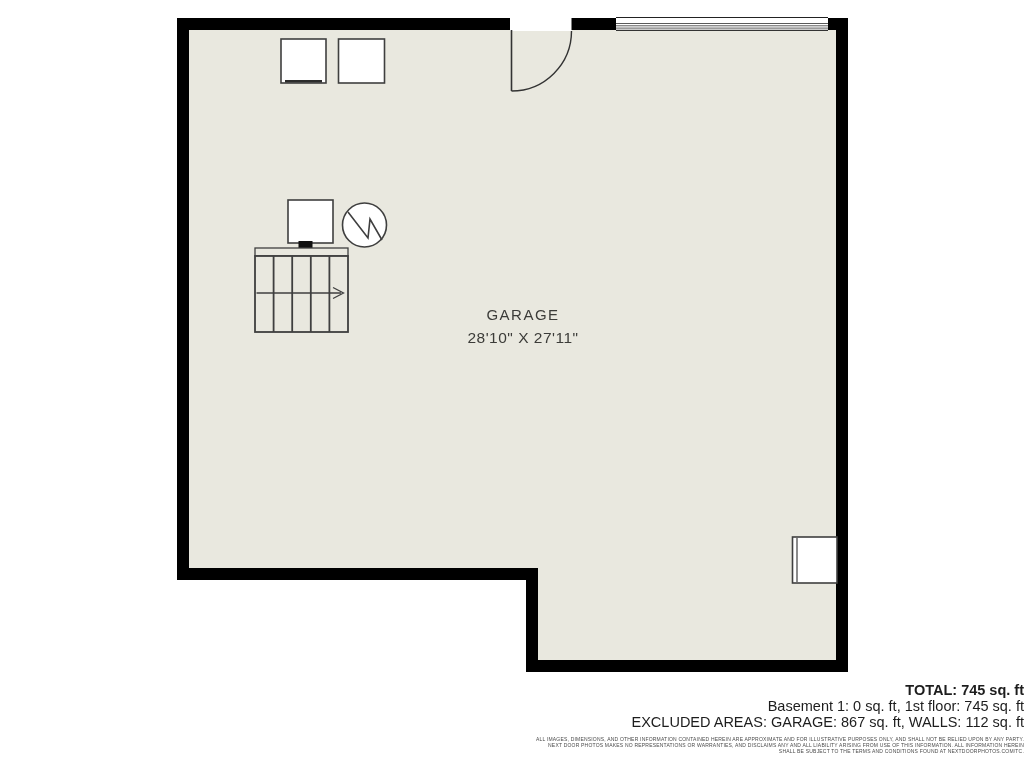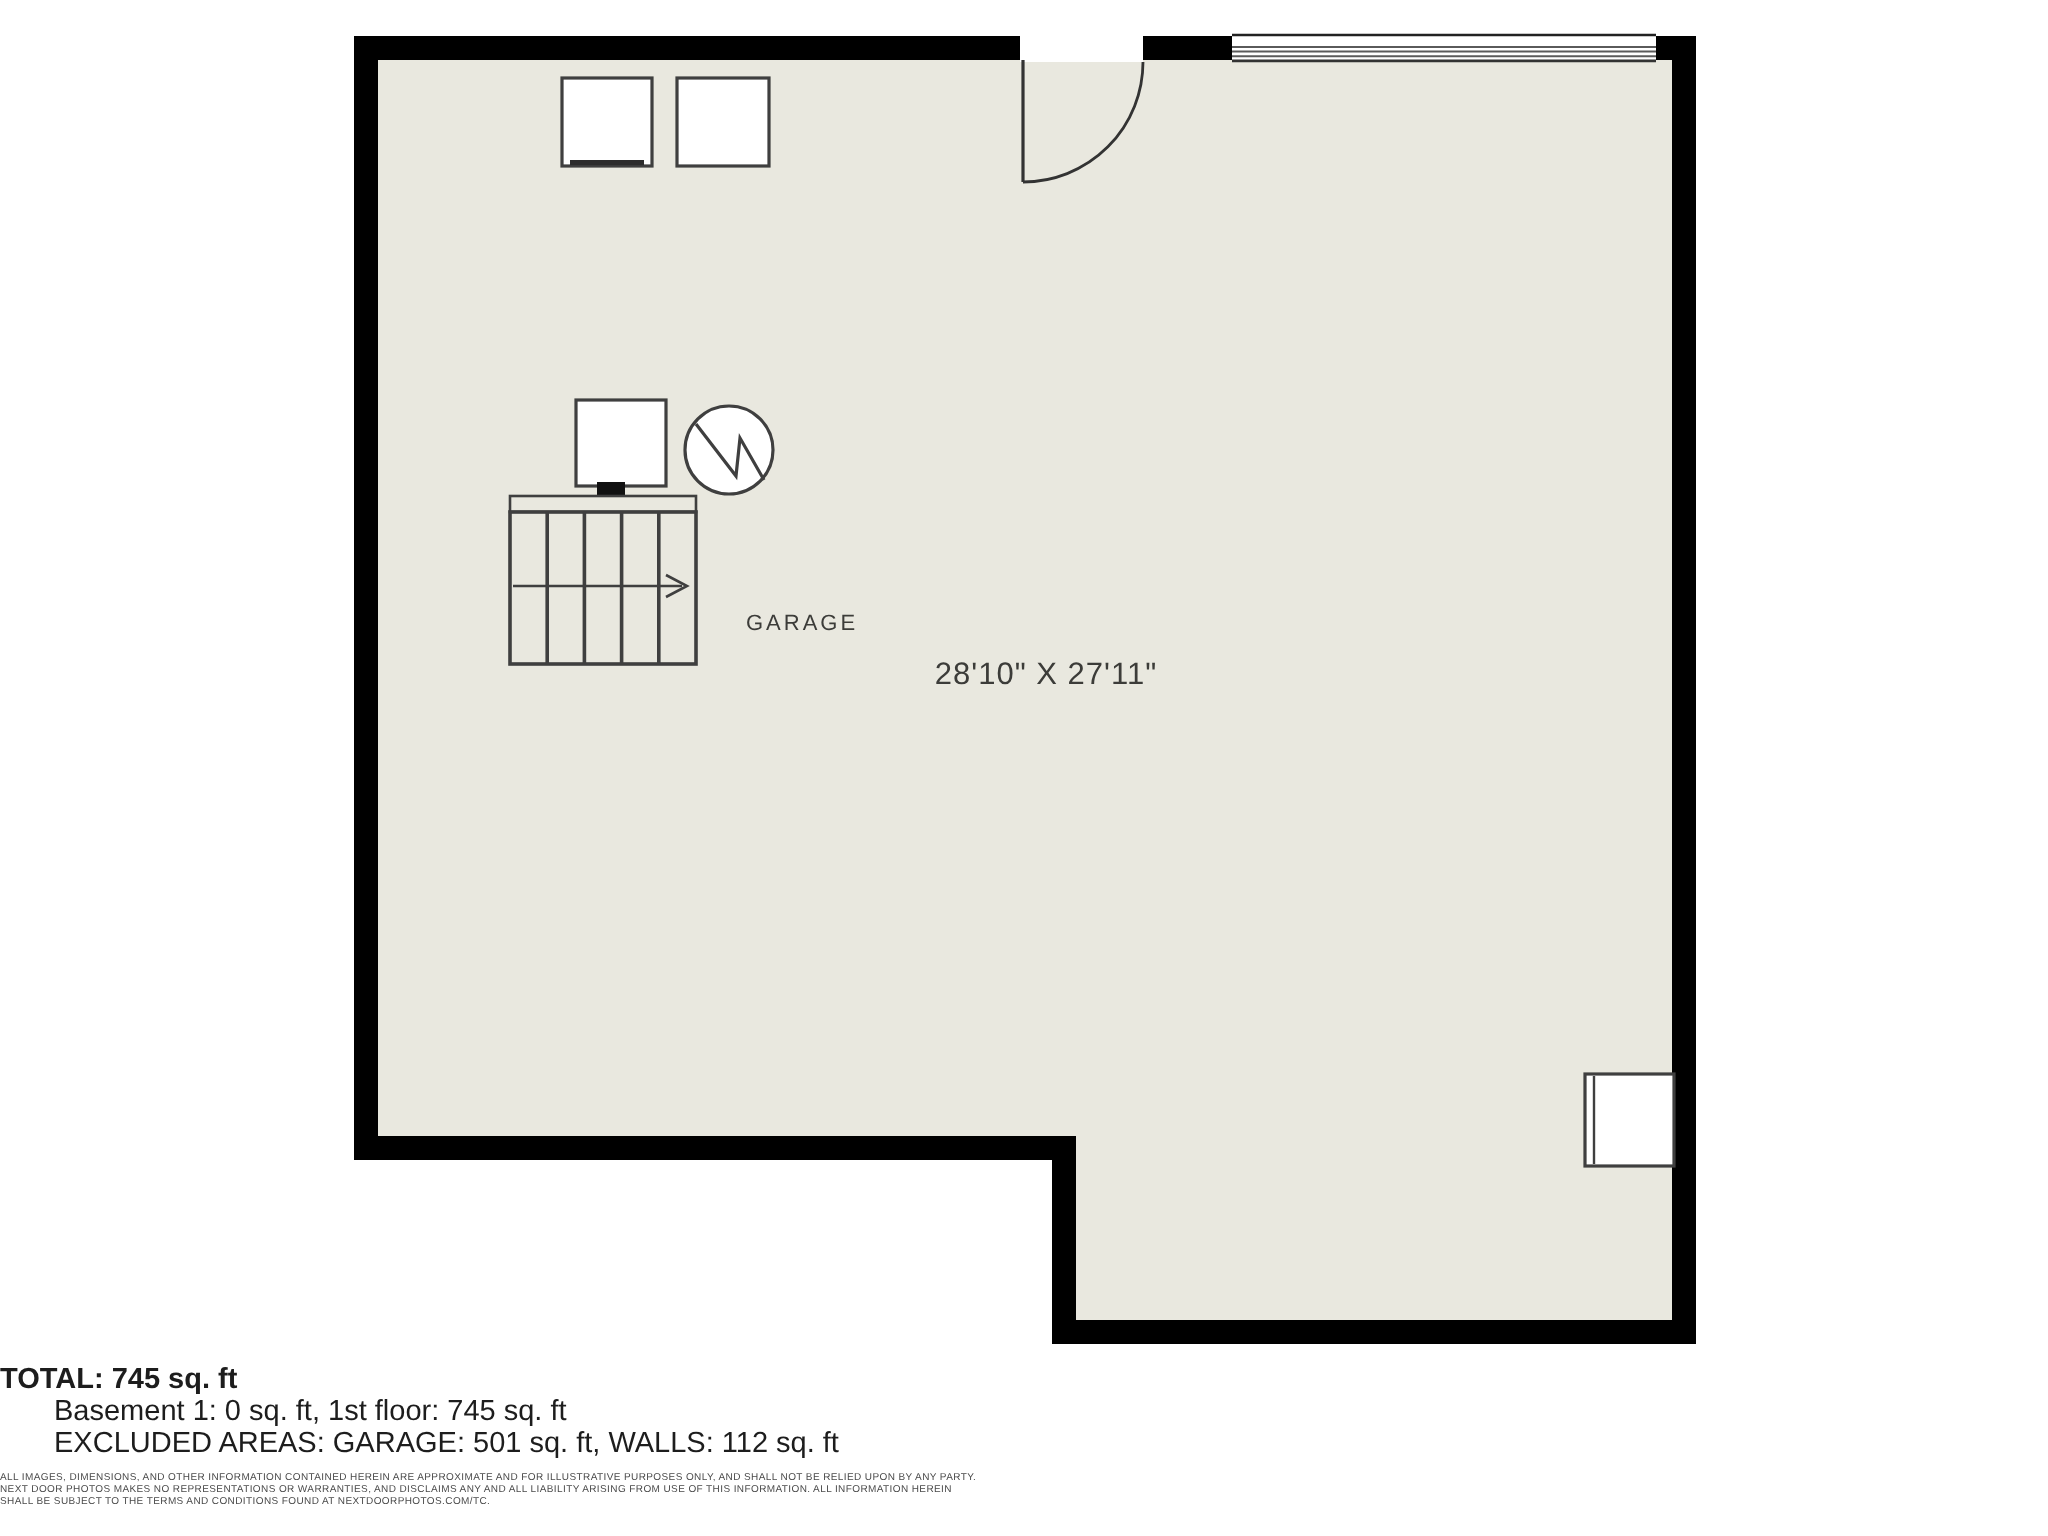--- a/index.html
+++ b/index.html
@@ -3,29 +3,29 @@
 <meta charset="utf-8">
 <style>
   html,body{margin:0;padding:0;}
   body{
     width:1024px;height:768px;background:#ffffff;overflow:hidden;
     font-family:"Liberation Sans", sans-serif;
   }
   .page{position:relative;width:1024px;height:768px;background:#ffffff;}
   .plan-svg{position:absolute;left:0;top:0;}
   .room-label{
-    position:absolute;left:373px;top:306px;width:300px;
-    font-size:11px;letter-spacing:1.5px;color:#3c3c39;font-weight:500;
+    position:absolute;left:373px;top:306px;width:300px;text-align:center;
+    font-size:15px;letter-spacing:1.5px;color:#3c3c39;font-weight:500;
   }
   .room-dims{
     position:absolute;left:373px;top:329px;width:300px;text-align:center;
     font-size:15.5px;letter-spacing:0.5px;color:#3c3c39;
   }
   .footer{
-    position:absolute;left:0;top:682px;width:1024px;text-align:left;color:#1d1d1d;
+    position:absolute;left:0;top:682px;width:1024px;text-align:right;color:#1d1d1d;
   }
   .summary-total{font-size:14.5px;font-weight:bold;line-height:16px;}
   .summary-line{font-size:14.5px;line-height:16px;margin-left:27px;}
   .disclaimer{
     margin-top:6px;font-size:5px;line-height:6px;color:#4a4a4a;
     letter-spacing:0.2px;
   }
   .disclaimer div{white-space:nowrap;}
 </style>
 </head>
@@ -84,21 +84,21 @@
       <line x1="797" y1="538" x2="797" y2="582" stroke="#3f3f3f" stroke-width="1.2"></line>
     </g>
   </svg>
 
   <div class="room-label">GARAGE</div>
   <div class="room-dims">28'10" X 27'11"</div>
 
   <div class="footer">
     <div class="summary-total">TOTAL: 745 sq. ft</div>
     <div class="summary-line">Basement 1: 0 sq. ft, 1st floor: 745 sq. ft</div>
-    <div class="summary-line">EXCLUDED AREAS: GARAGE: 501 sq. ft, WALLS: 112 sq. ft</div>
+    <div class="summary-line">EXCLUDED AREAS: GARAGE: 867 sq. ft, WALLS: 112 sq. ft</div>
     <div class="disclaimer">
       <div>ALL IMAGES, DIMENSIONS, AND OTHER INFORMATION CONTAINED HEREIN ARE APPROXIMATE AND FOR ILLUSTRATIVE PURPOSES ONLY, AND SHALL NOT BE RELIED UPON BY ANY PARTY.</div>
       <div>NEXT DOOR PHOTOS MAKES NO REPRESENTATIONS OR WARRANTIES, AND DISCLAIMS ANY AND ALL LIABILITY ARISING FROM USE OF THIS INFORMATION. ALL INFORMATION HEREIN</div>
       <div>SHALL BE SUBJECT TO THE TERMS AND CONDITIONS FOUND AT NEXTDOORPHOTOS.COM/TC.</div>
     </div>
   </div>
 
 </div>
 
 </body></html>

